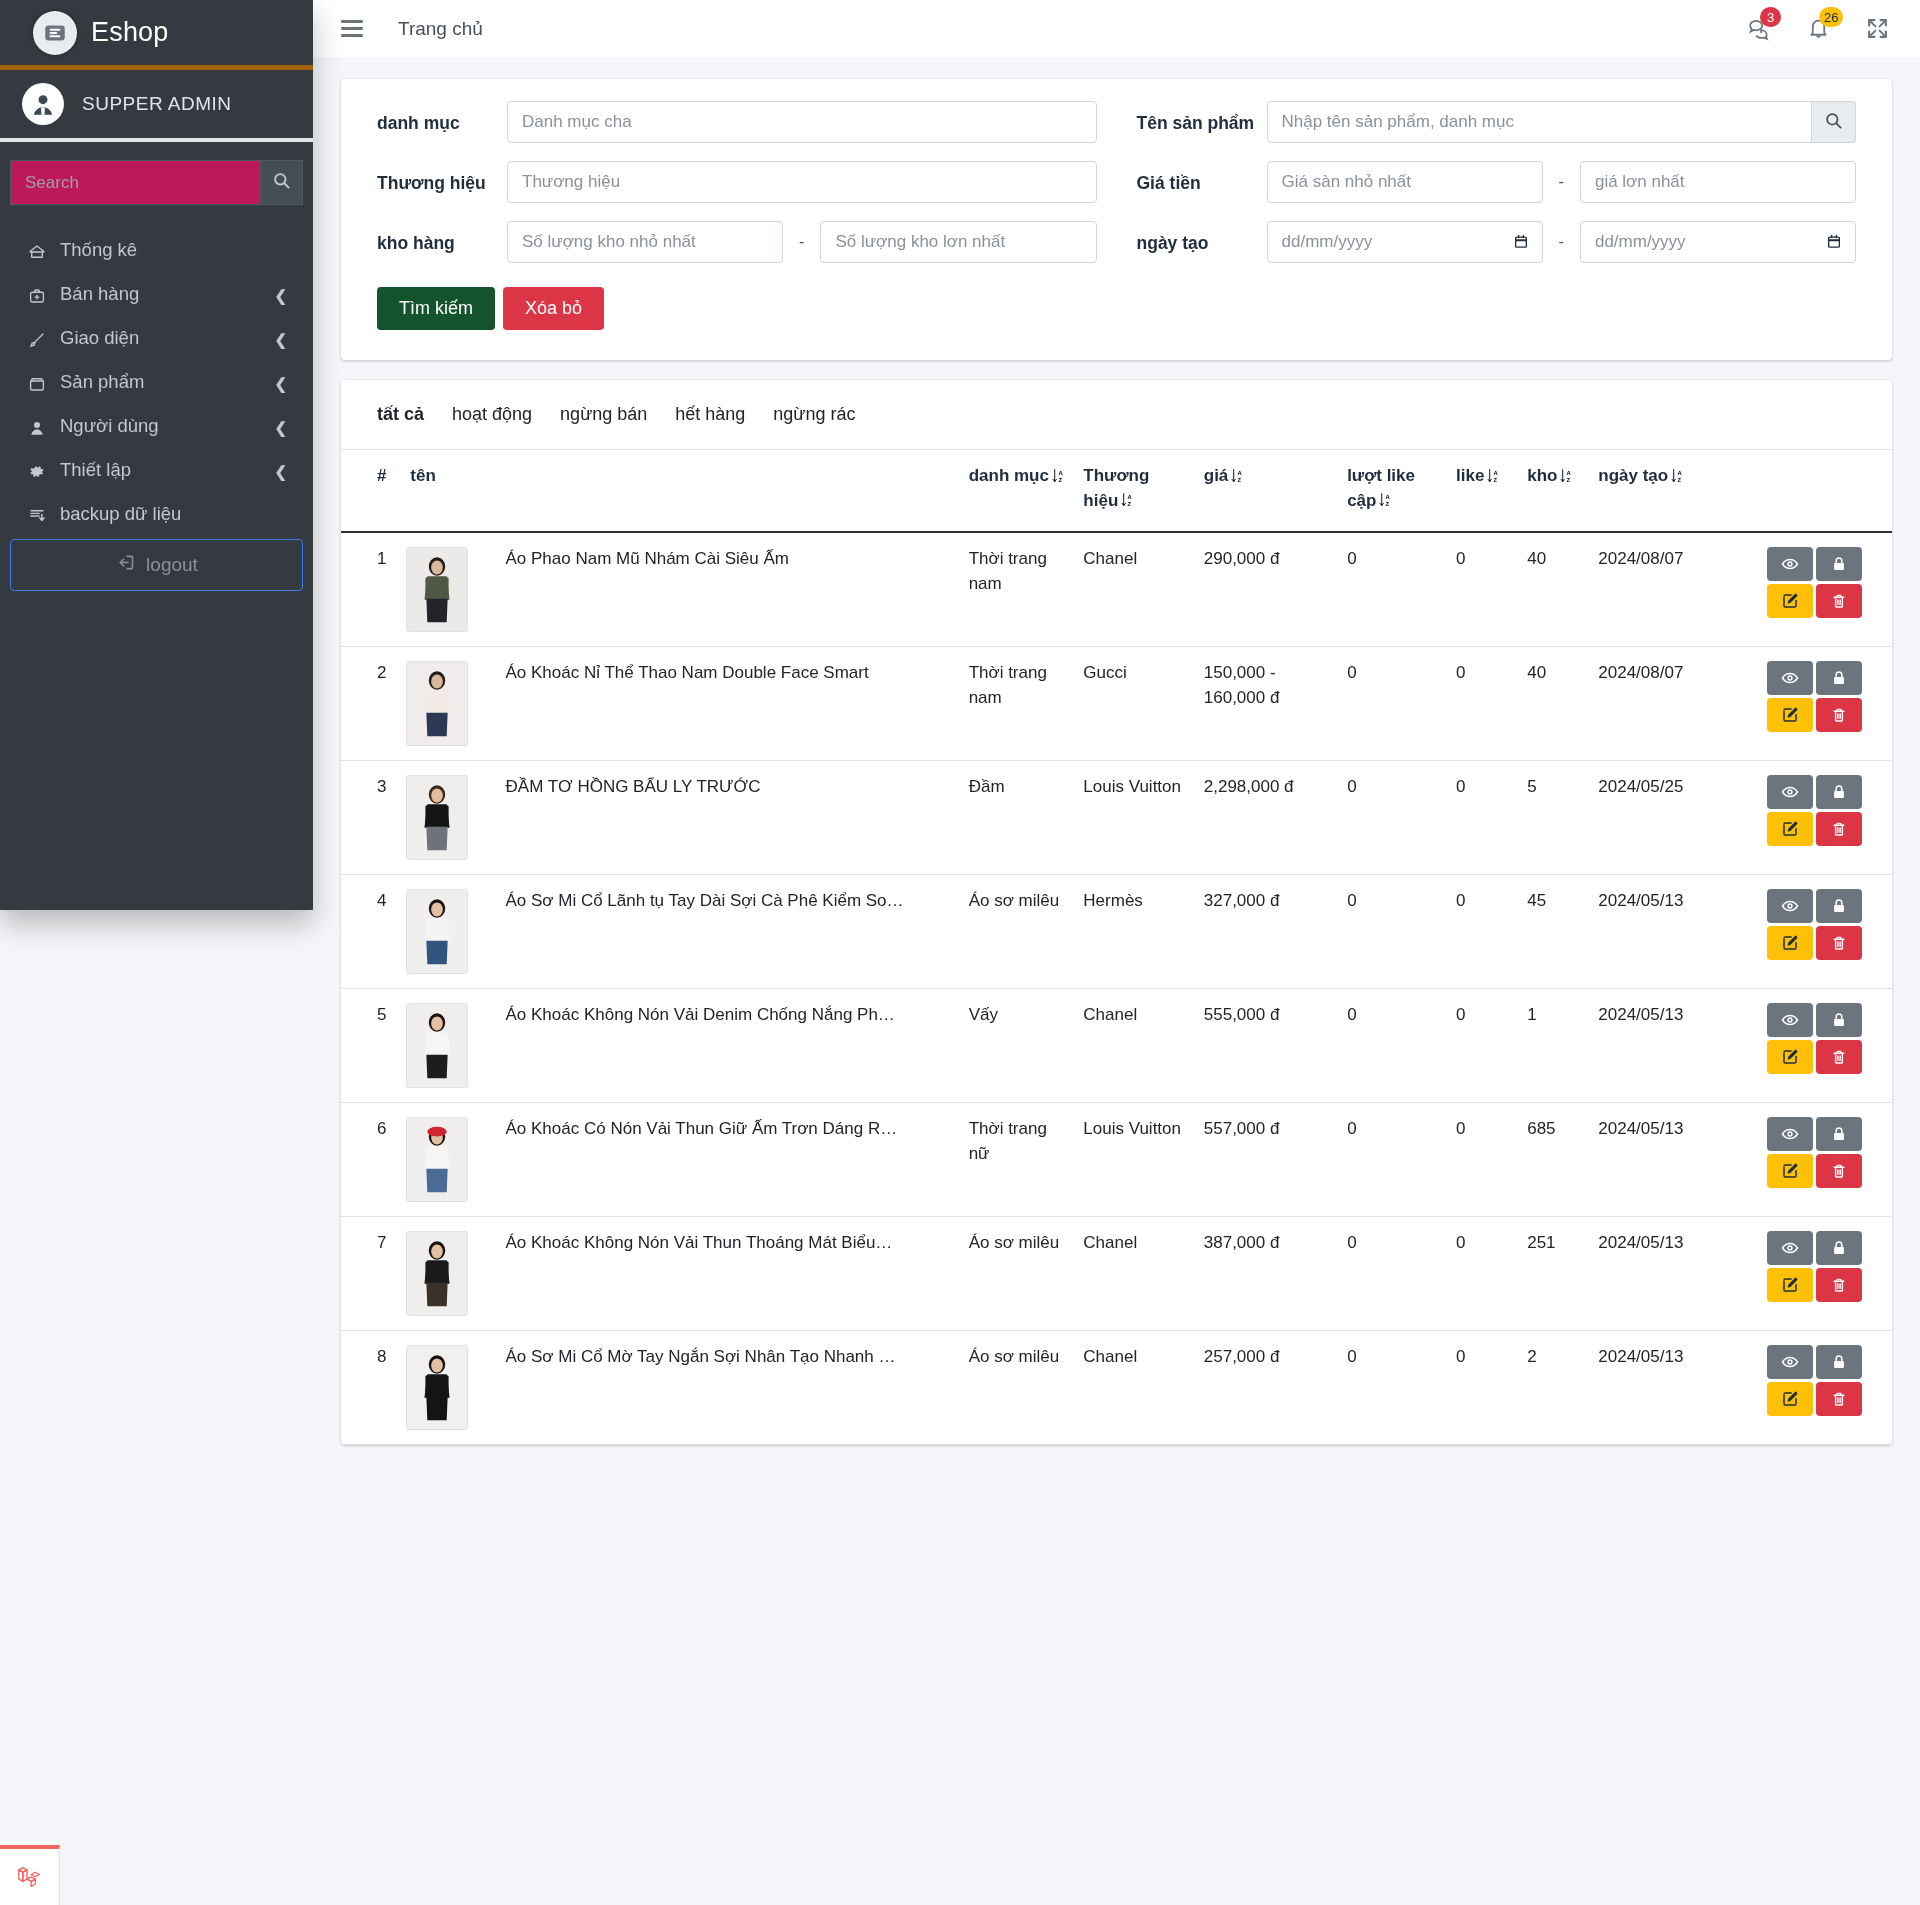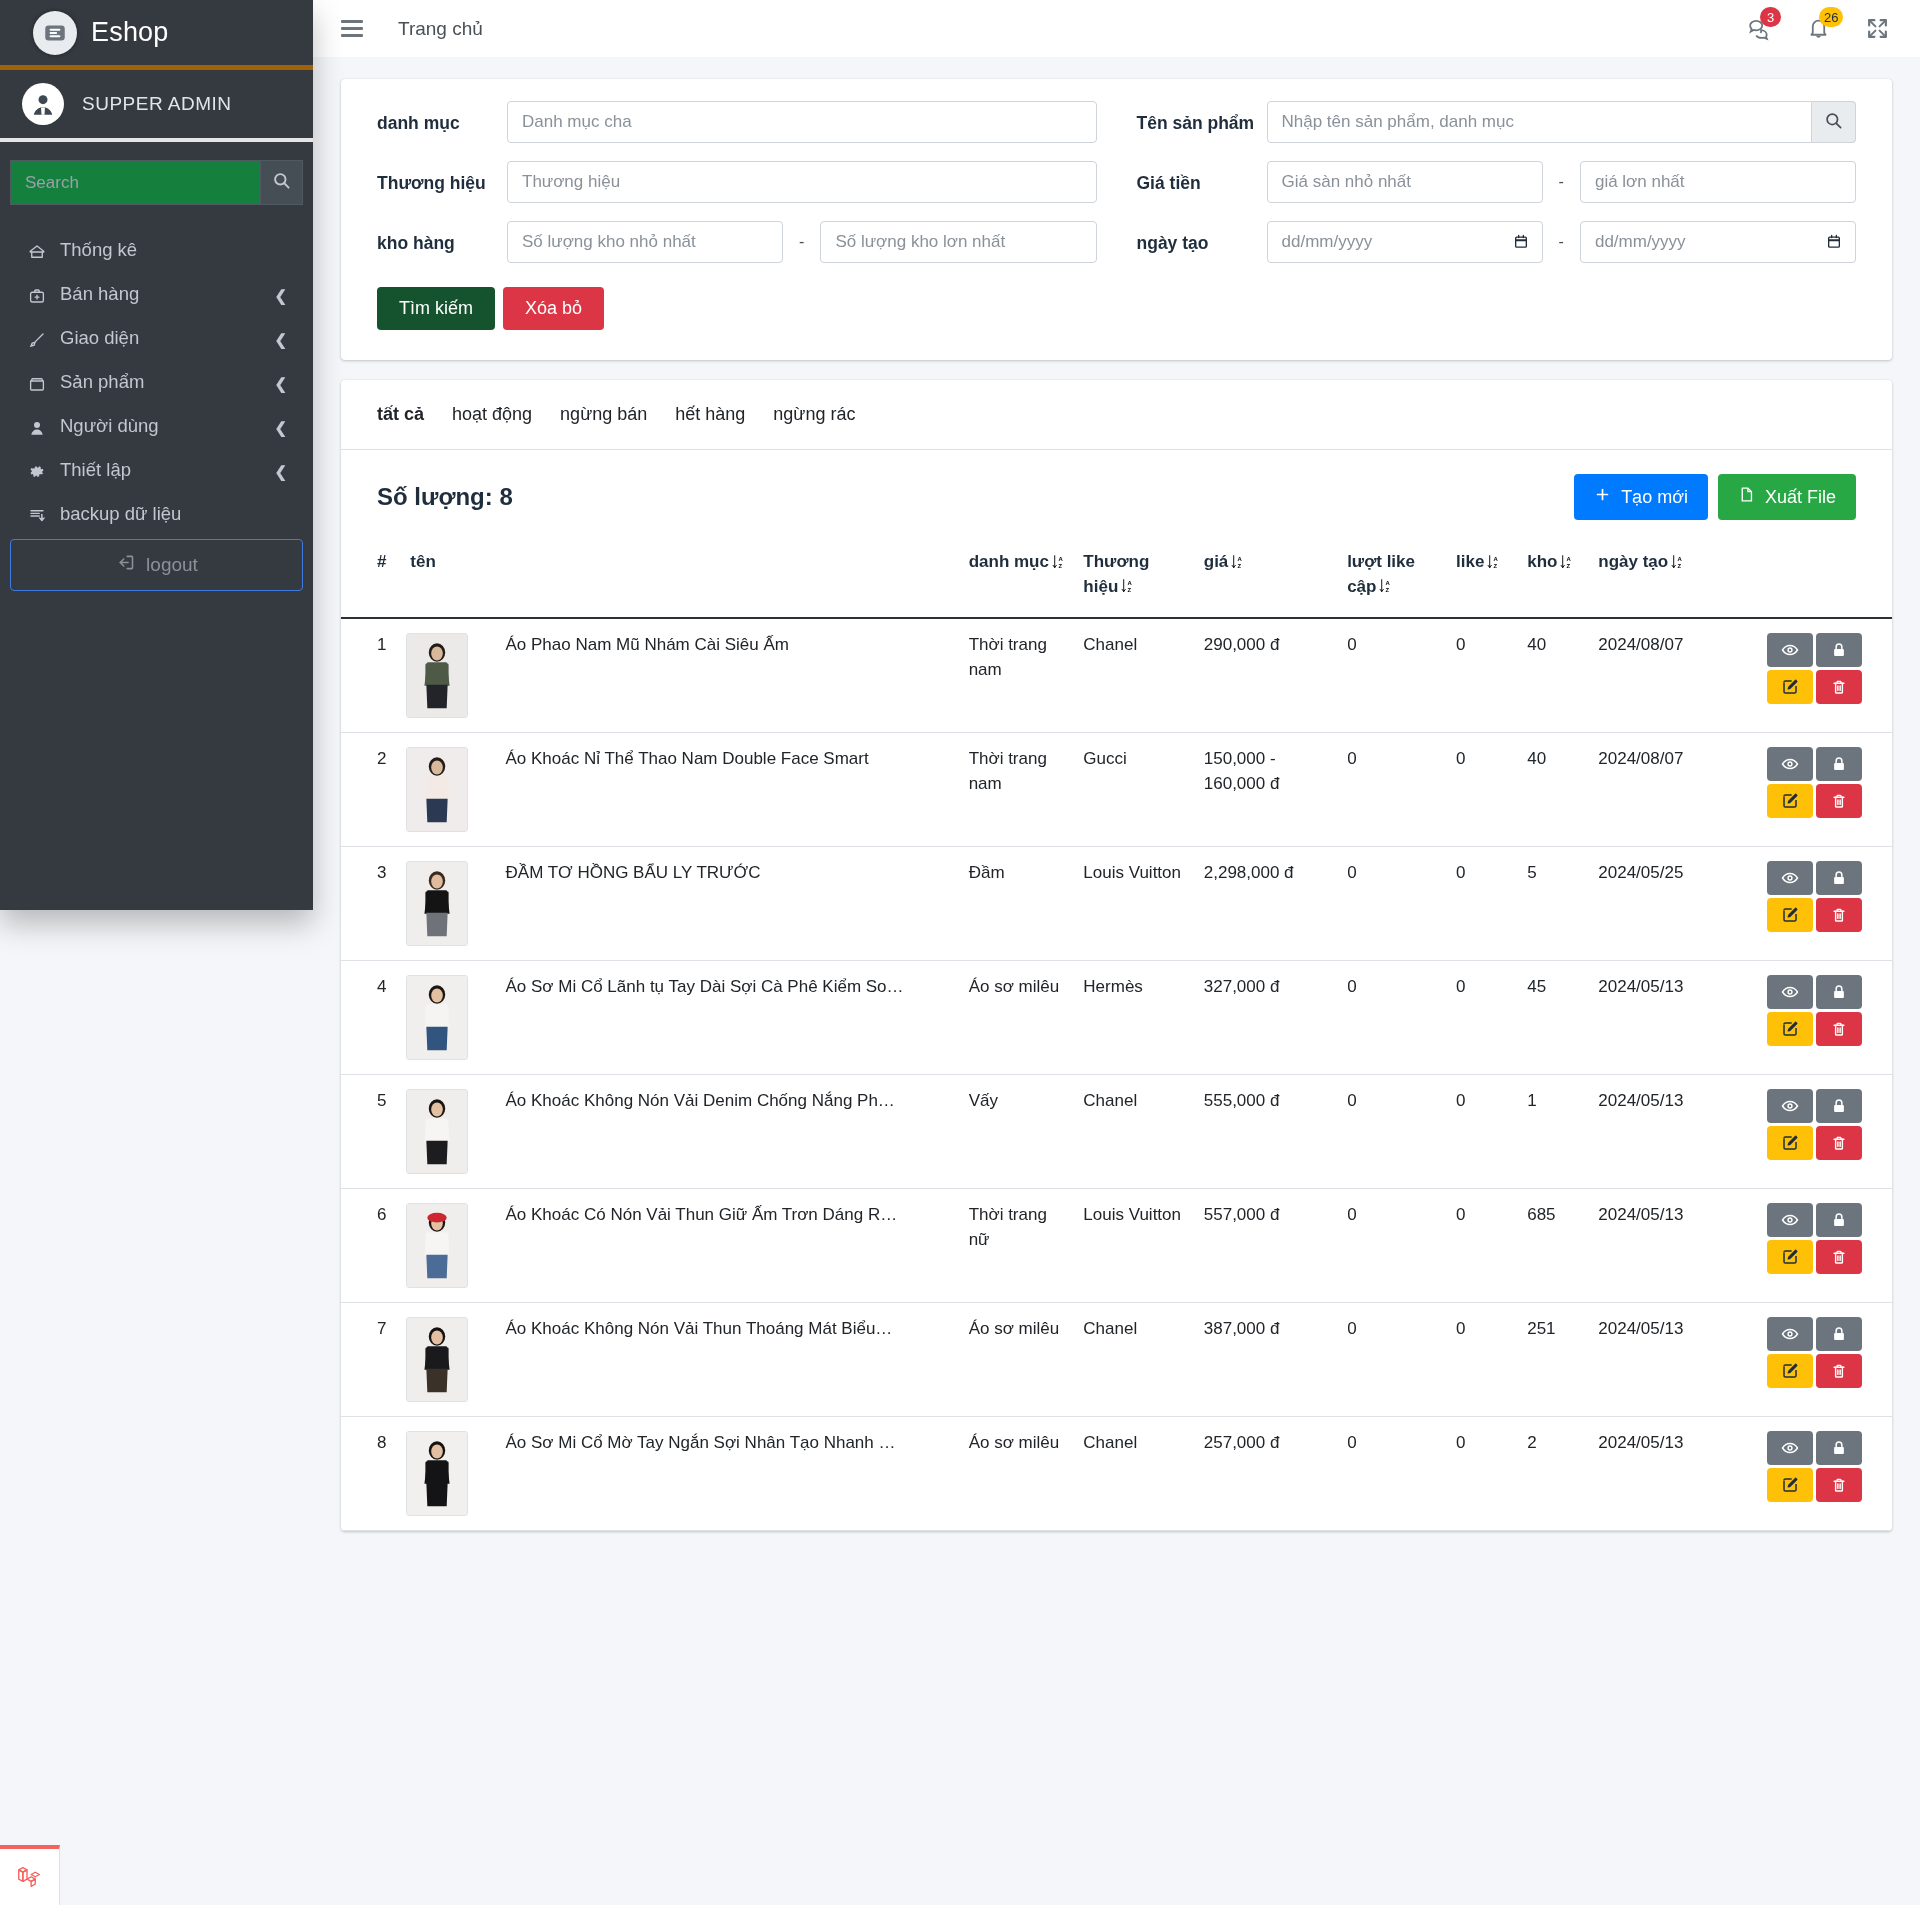--- a/index.html
+++ b/index.html
@@ -65,21 +65,21 @@
     color: #e2e5e8;
     letter-spacing: .5px;
   }
   .search-wrap {
     margin: 18px 10px 8px 10px;
     display: flex;
     height: 45px;
   }
   .search-input {
     flex: 1;
-    background: #15803d;
+    background: #be185d;
     border: 1px solid #4f5962;
     border-right: none;
     color: #fff;
     font-size: 17px;
     padding: 0 14px;
     outline: none;
     font-family: "Liberation Sans", sans-serif;
   }
   .search-input::placeholder { color: #9aa1a9; }
   .search-btn {
@@ -637,42 +637,20 @@
     <div class="tabs">
       <span class="tab active">tất cả</span>
       <span class="tab">hoạt động</span>
       <span class="tab">ngừng bán</span>
       <span class="tab">hết hàng</span>
       <span class="tab">ngừng rác</span>
     </div>
   </section>
 
   <section class="card" style="border-radius:0 0 4px 4px;">
-    <div class="table-head-bar">
-      <span class="count-title">Số lượng: 8</span>
-      <div class="head-actions">
-        <button class="btn-icon btn-create">
-          <span>
-            <svg viewBox="0 0 24 24" fill="none" stroke="#fff" stroke-width="2.4" stroke-linecap="round">
-              <path d="M12 5v14M5 12h14"></path>
-            </svg>
-          </span>
-          <span>Tạo mới</span>
-        </button>
-        <button class="btn-icon btn-export">
-          <span>
-            <svg viewBox="0 0 24 24" fill="none" stroke="#fff" stroke-width="1.9" stroke-linejoin="round">
-              <path d="M6 3h8l5 5v13H6z"></path>
-                <path d="M14 3v5h5"></path>
-            </svg>
-          </span>
-          <span>Xuất File</span>
-        </button>
-      </div>
-    </div>
 
     <table>
       <thead>
         <tr>
           <th style="width:40px">#</th>
           <th colspan="2" class="col-name">tên</th>
           <th style="width:100px">
             <span>danh mục</span><span class="sort-ico"><svg viewBox="0 0 24 30" fill="none" stroke="#000" stroke-width="1.7">
                   <path d="M5 3v22M2 21l3 4 3-4" stroke-linecap="round" stroke-linejoin="round"></path>
                   <text x="12" y="12" font-size="11" fill="#000" stroke="none" font-family="Liberation Sans">A</text>

